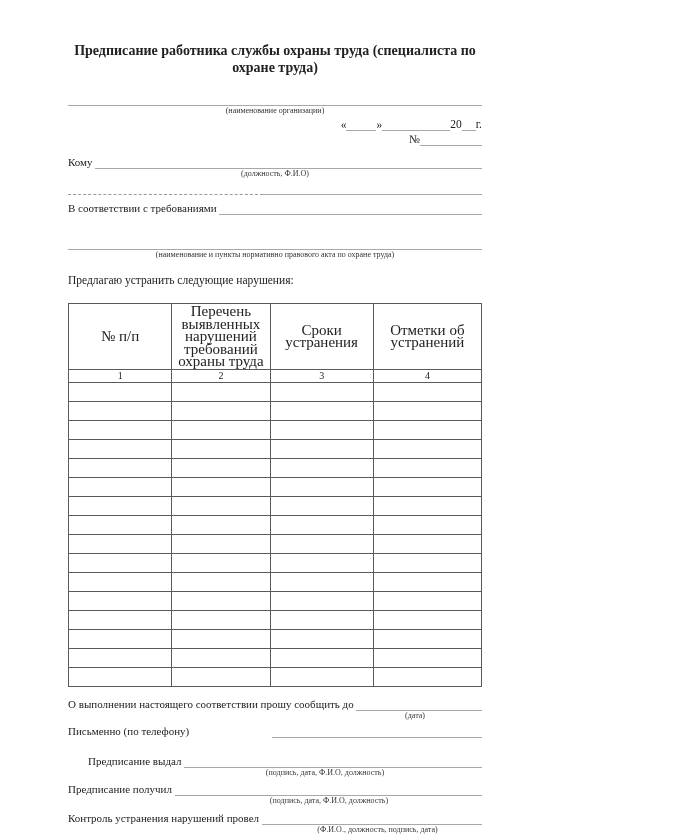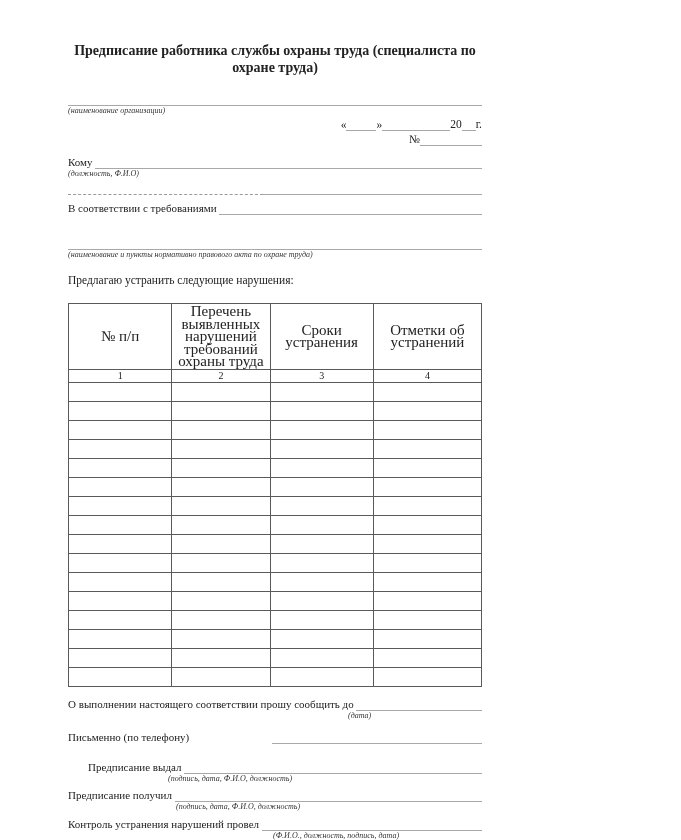--- a/index.html
+++ b/index.html
@@ -16,22 +16,22 @@
   .title{
     font-size:14px;line-height:17px;font-weight:bold;
     text-align:center;margin:0 -6px;
   }
   .row{display:flex;align-items:flex-end;font-size:11px;line-height:14px;white-space:pre;}
   .lbl{flex:0 0 auto;}
   .blank{flex:1 1 auto;border-bottom:1px solid #a8a8a8;height:12px;min-width:10px;}
   .blank.dashed{border-bottom-style:dashed;border-bottom-color:#9a9a9a;}
   .bfx{display:inline-block;border-bottom:1px solid #a8a8a8;height:12px;flex:0 0 auto;}
   .caption{
-    font-size:8px;line-height:10px;font-style:italic;color:#333;
-    white-space:nowrap;
+    font-size:8px;line-height:10px;color:#333;
+    text-align:center;white-space:nowrap;
   }
   .right-line{display:flex;justify-content:flex-end;align-items:flex-end;
     font-size:11.5px;line-height:14px;white-space:pre;}
   .para{font-size:11.5px;line-height:14px;}
 
   table.viol{
     width:100%;border-collapse:collapse;table-layout:fixed;
     margin-top:16px;
     border:1.5px solid #454545;
   }
@@ -49,21 +49,21 @@
   .m-orgline{margin-top:17px;}
   .m-datecap{margin-top:0;}
   .m-date{margin-top:1px;}
   .m-num{margin-top:1px;}
   .m-komu{margin-top:9px;}
   .m-div{margin-top:3px;}
   .m-sootv{margin-top:6px;}
   .m-normline{margin-top:22px;}
   .m-predl{margin-top:13px;}
   .m-report{margin-top:10px;}
-  .m-pismenno{margin-top:9px;gap:40px;}
+  .m-pismenno{margin-top:3px;gap:40px;}
   .m-vydal{margin-top:16px;margin-left:20px;}
   .m-poluchil{margin-top:4px;}
   .m-kontrol{margin-top:5px;}
 
   .cap-data{padding-left:280px;}
   .cap-vydal{padding-left:100px;}
   .cap-poluchil{padding-left:108px;}
   .cap-kontrol{padding-left:205px;}
 </style>
 </head>

